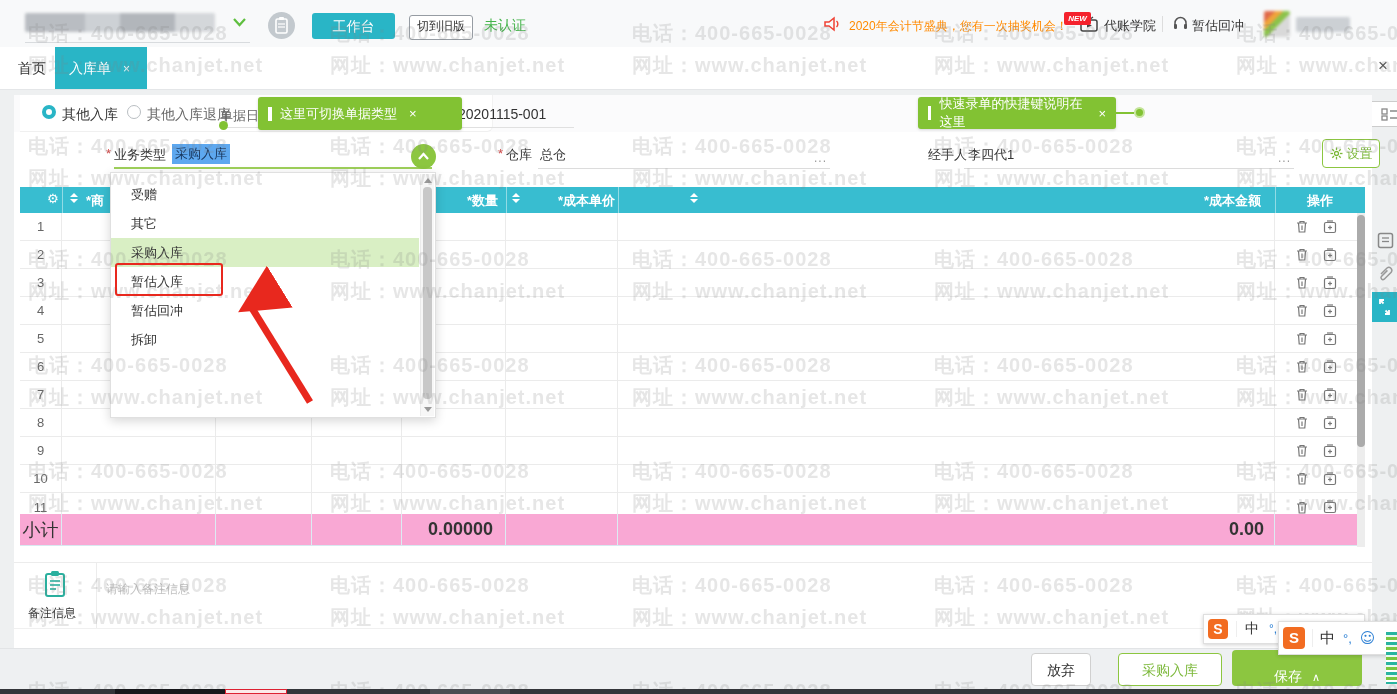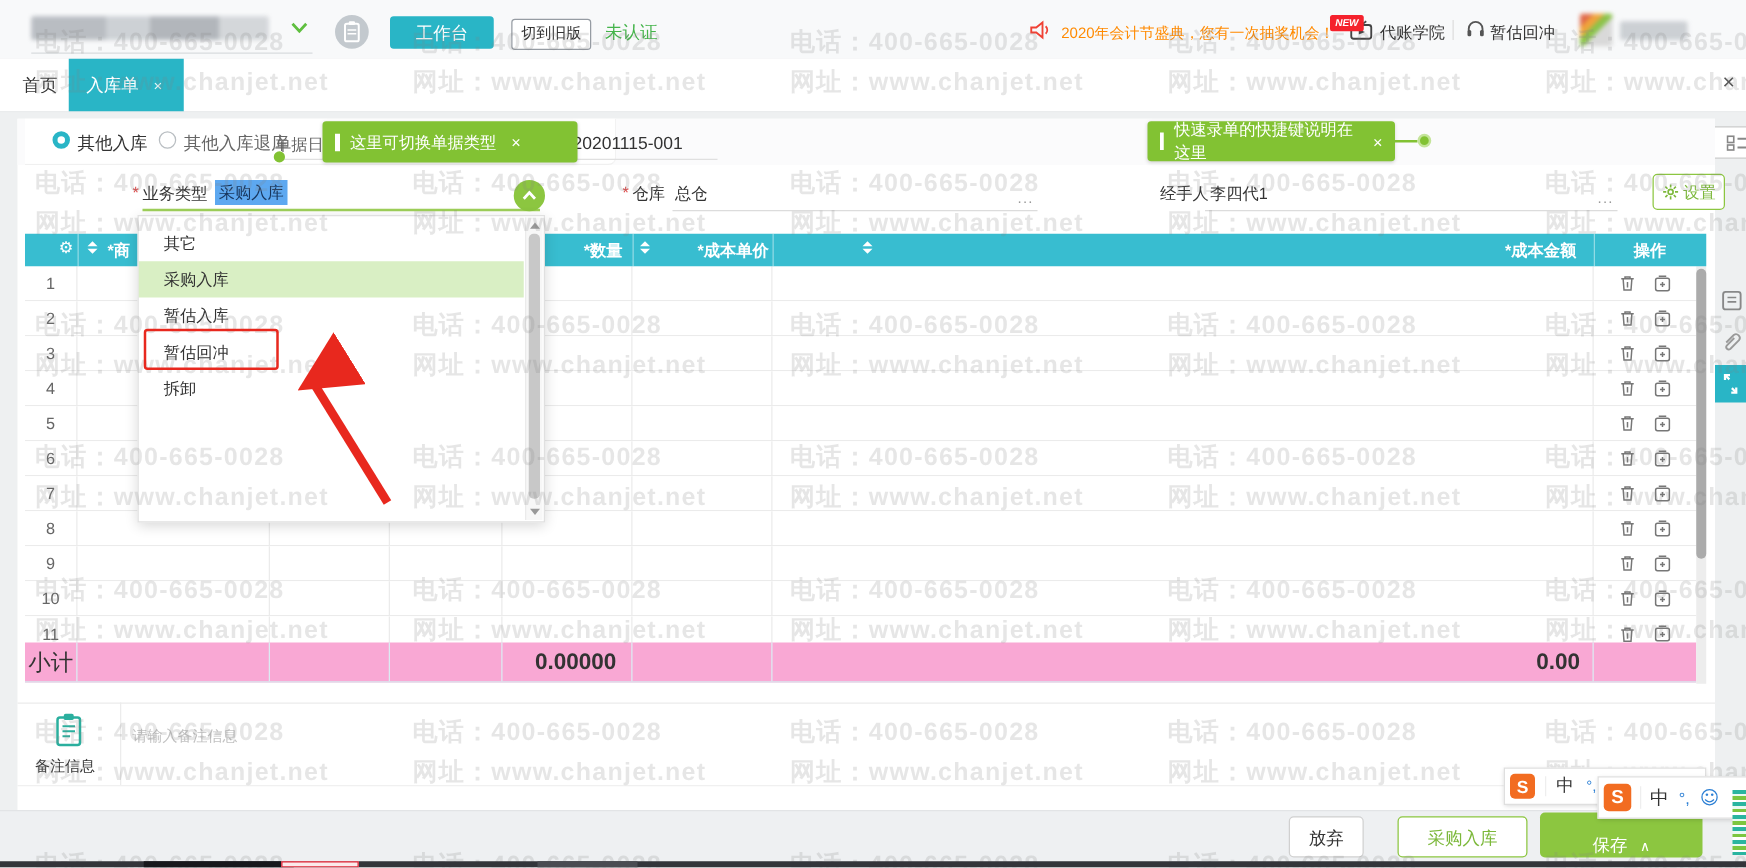--- a/index.html
+++ b/index.html
@@ -526,20 +526,21 @@
         <polyline points="8,12 8,8 12,8"></polyline>
         <polyline points="17,18 17,22 13,22"></polyline>
         <line x1="8" y1="8" x2="11.5" y2="11.5"></line>
         <line x1="17" y1="22" x2="13.5" y2="18.5"></line>
       </g>
     </svg>
 </div>
 
 <div class="dropdown">
   <div style="padding-top:7px;">
+      <div class="dd-item">受赠</div>
       <div class="dd-item">其它</div>
       <div class="dd-item hl">采购入库</div>
       <div class="dd-item">暂估入库</div>
       <div class="dd-item">暂估回冲</div>
       <div class="dd-item">拆卸</div>
     </div>
   <div class="dd-scroll">
     <span class="ar" style="top:4px;border-bottom:5px solid #999;"></span>
     <div class="thumb"></div>
     <span class="ar" style="bottom:4px;border-top:5px solid #999;"></span>

